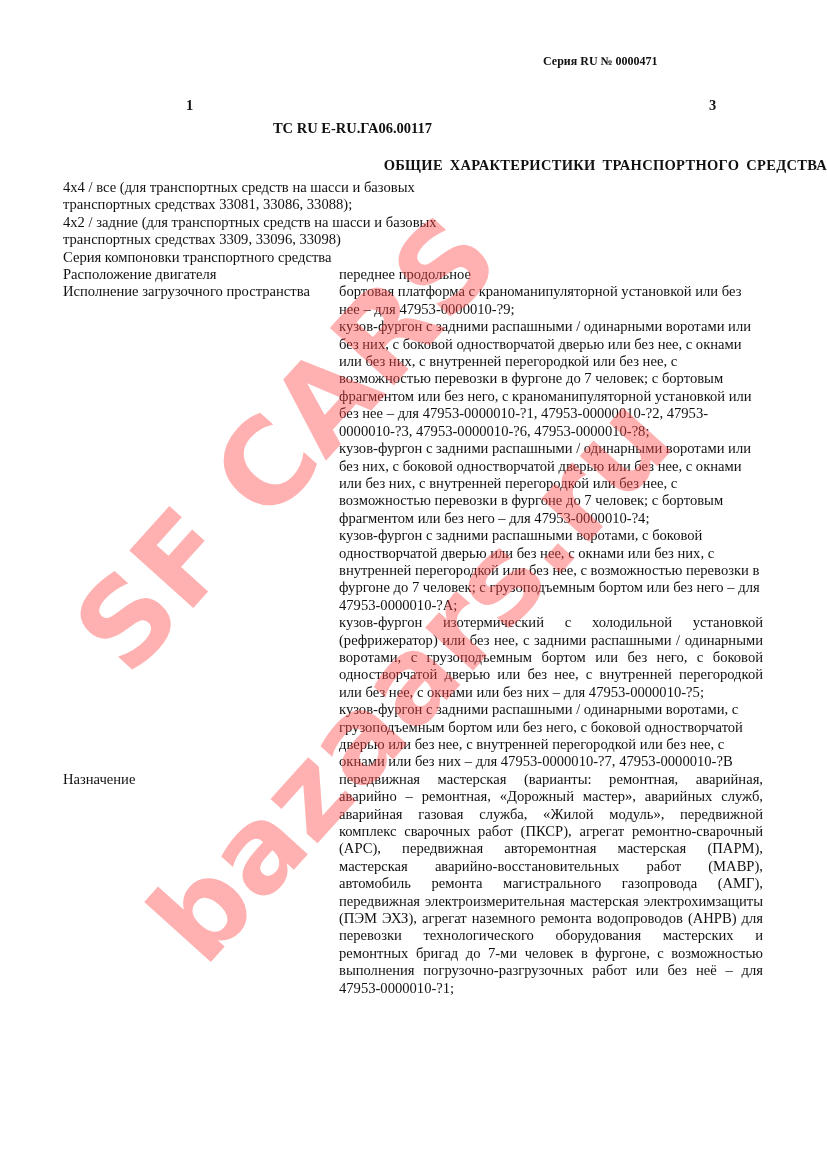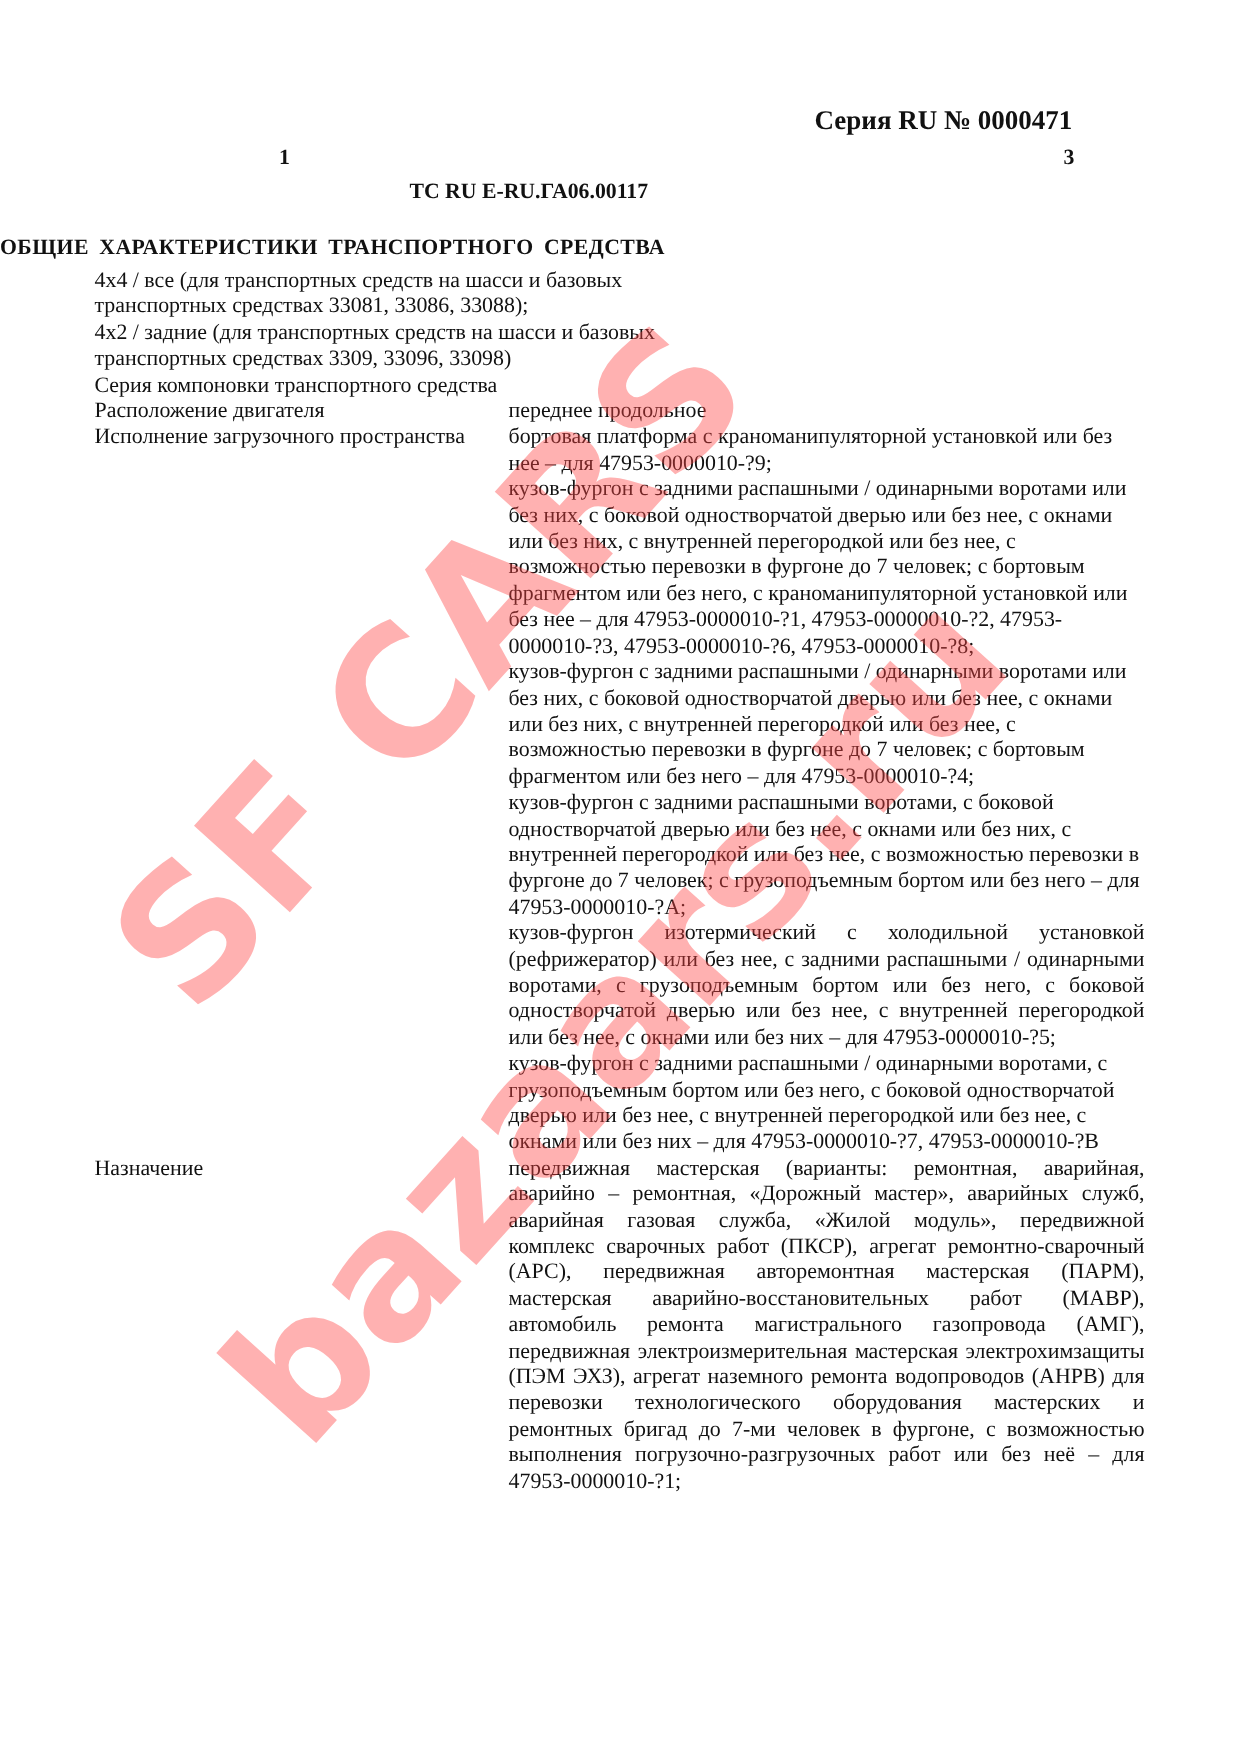--- a/index.html
+++ b/index.html
@@ -1,22 +1,22 @@
 <!DOCTYPE html>
 <html><head>
 <meta charset="utf-8">
 <style>
   html, body { margin: 0; padding: 0; background: #ffffff; }
   body { width: 827px; height: 1170px; position: relative; overflow: hidden;
          font-family: "Liberation Serif", "DejaVu Serif", serif; color: #111; }
-  .serial { position: absolute; top: 70px; left: 543px; font-weight: bold; font-size: 18px; }
+  .serial { position: absolute; top: 54px; left: 543px; font-weight: bold; font-size: 12px; }
   .page-left { position: absolute; top: 97px; left: 186px; font-weight: bold; font-size: 14.5px; }
   .page-right { position: absolute; top: 97px; left: 709px; font-weight: bold; font-size: 14.5px; }
   .cert { position: absolute; top: 120px; left: 0; width: 667px; text-align: center; font-weight: bold; font-size: 14.5px; padding-left: 38px; box-sizing: border-box; }
-  .title { position: absolute; top: 157px; left: 0; width: 827px; text-align: left; font-weight: bold; font-size: 14.5px; letter-spacing: 0.3px; word-spacing: 3px; padding-left: 0; }
+  .title { position: absolute; top: 157px; left: 0; width: 827px; text-align: right; font-weight: bold; font-size: 14.5px; letter-spacing: 0.3px; word-spacing: 3px; padding-left: 0; }
   .table { position: absolute; top: 179px; left: 63px; width: 700px; font-size: 14.6px; line-height: 17.4px; }
   .row { display: flex; }
   .label { width: 276px; flex: none; padding-right: 4px; box-sizing: border-box; }
   .value { width: 424px; flex: none; font-family: Liberation Serif, serif; }
   .value p { margin: 0; }
   .just { text-align: justify; }
   .watermark { position: absolute; color: rgba(255, 70, 70, 0.42); font-family: "DejaVu Sans", sans-serif; font-weight: bold; pointer-events: none; white-space: nowrap; transform-origin: left bottom; }
   .wm1 { left: 150px; top: 560px; font-size: 118px; transform: rotate(-48deg); }
   .wm2 { left: 225px; top: 850px; font-size: 118px; transform: rotate(-48deg); }
 </style>

